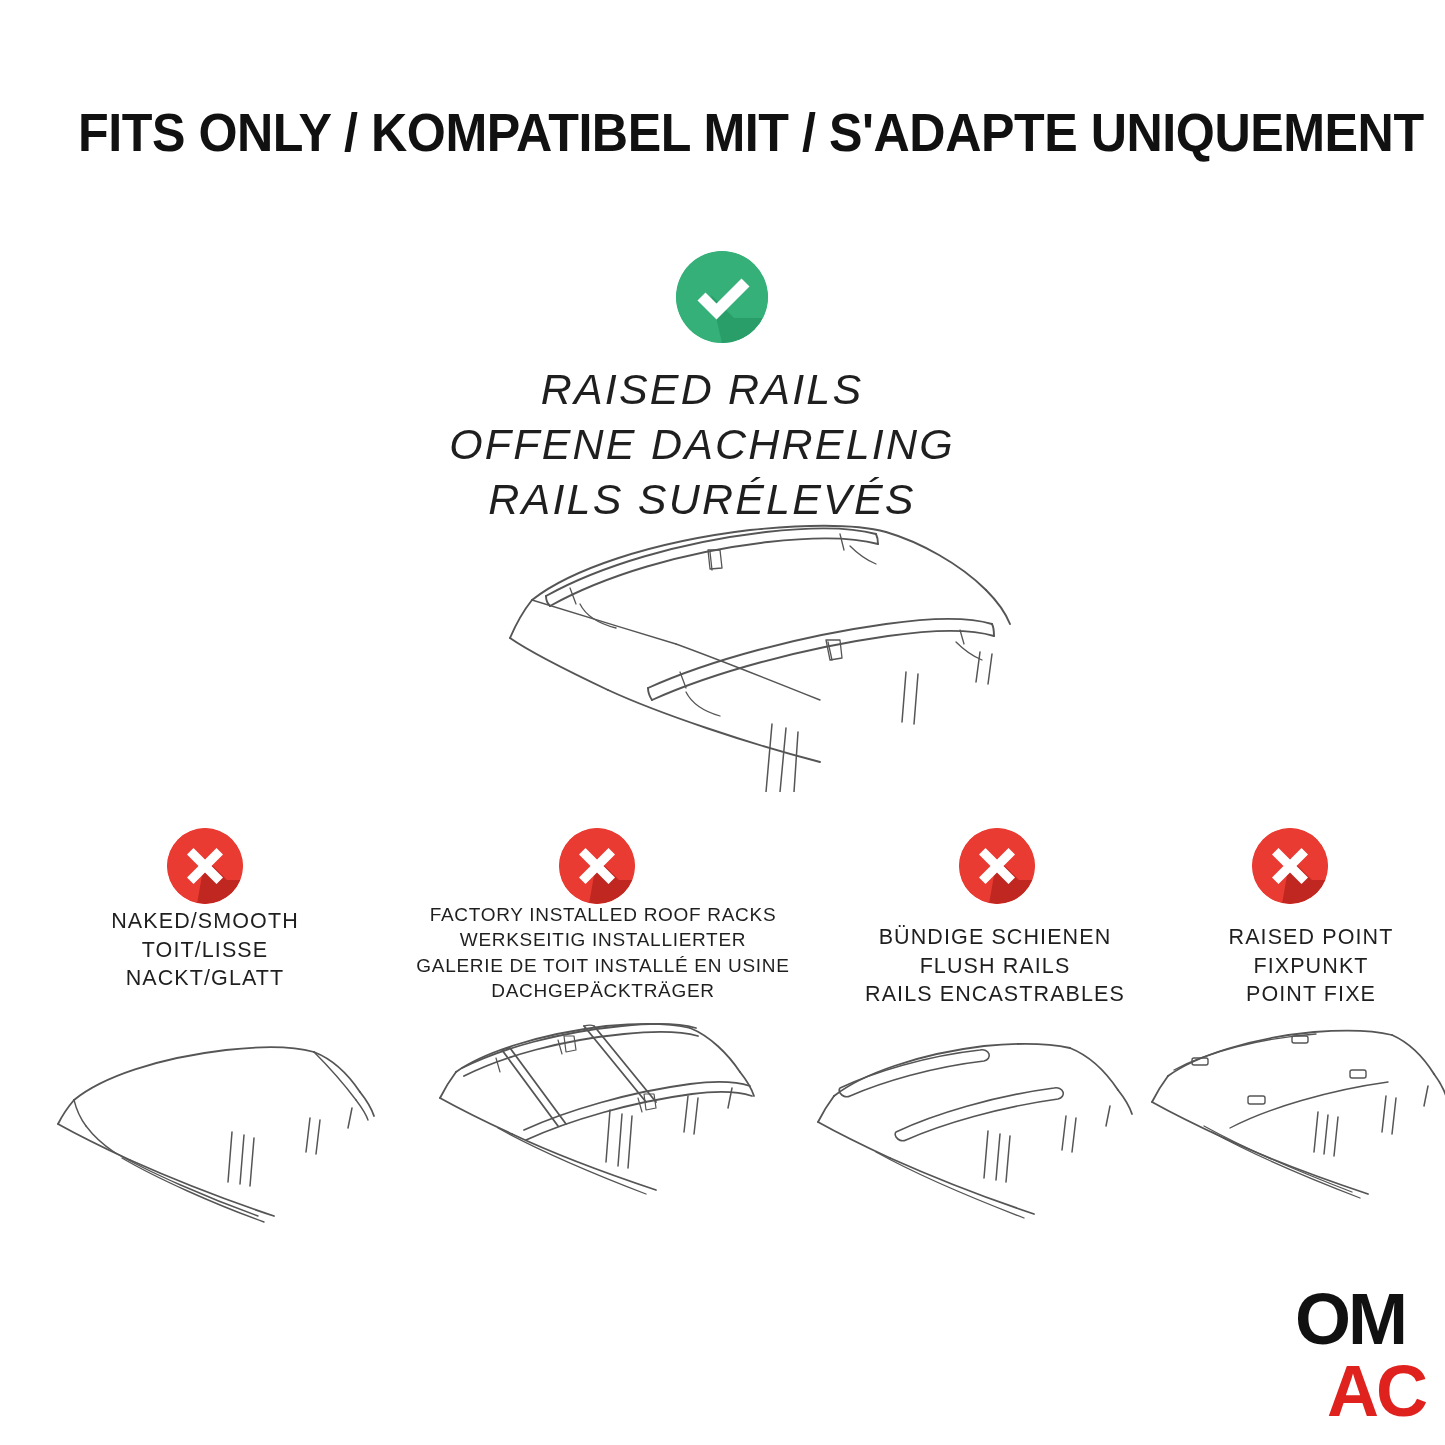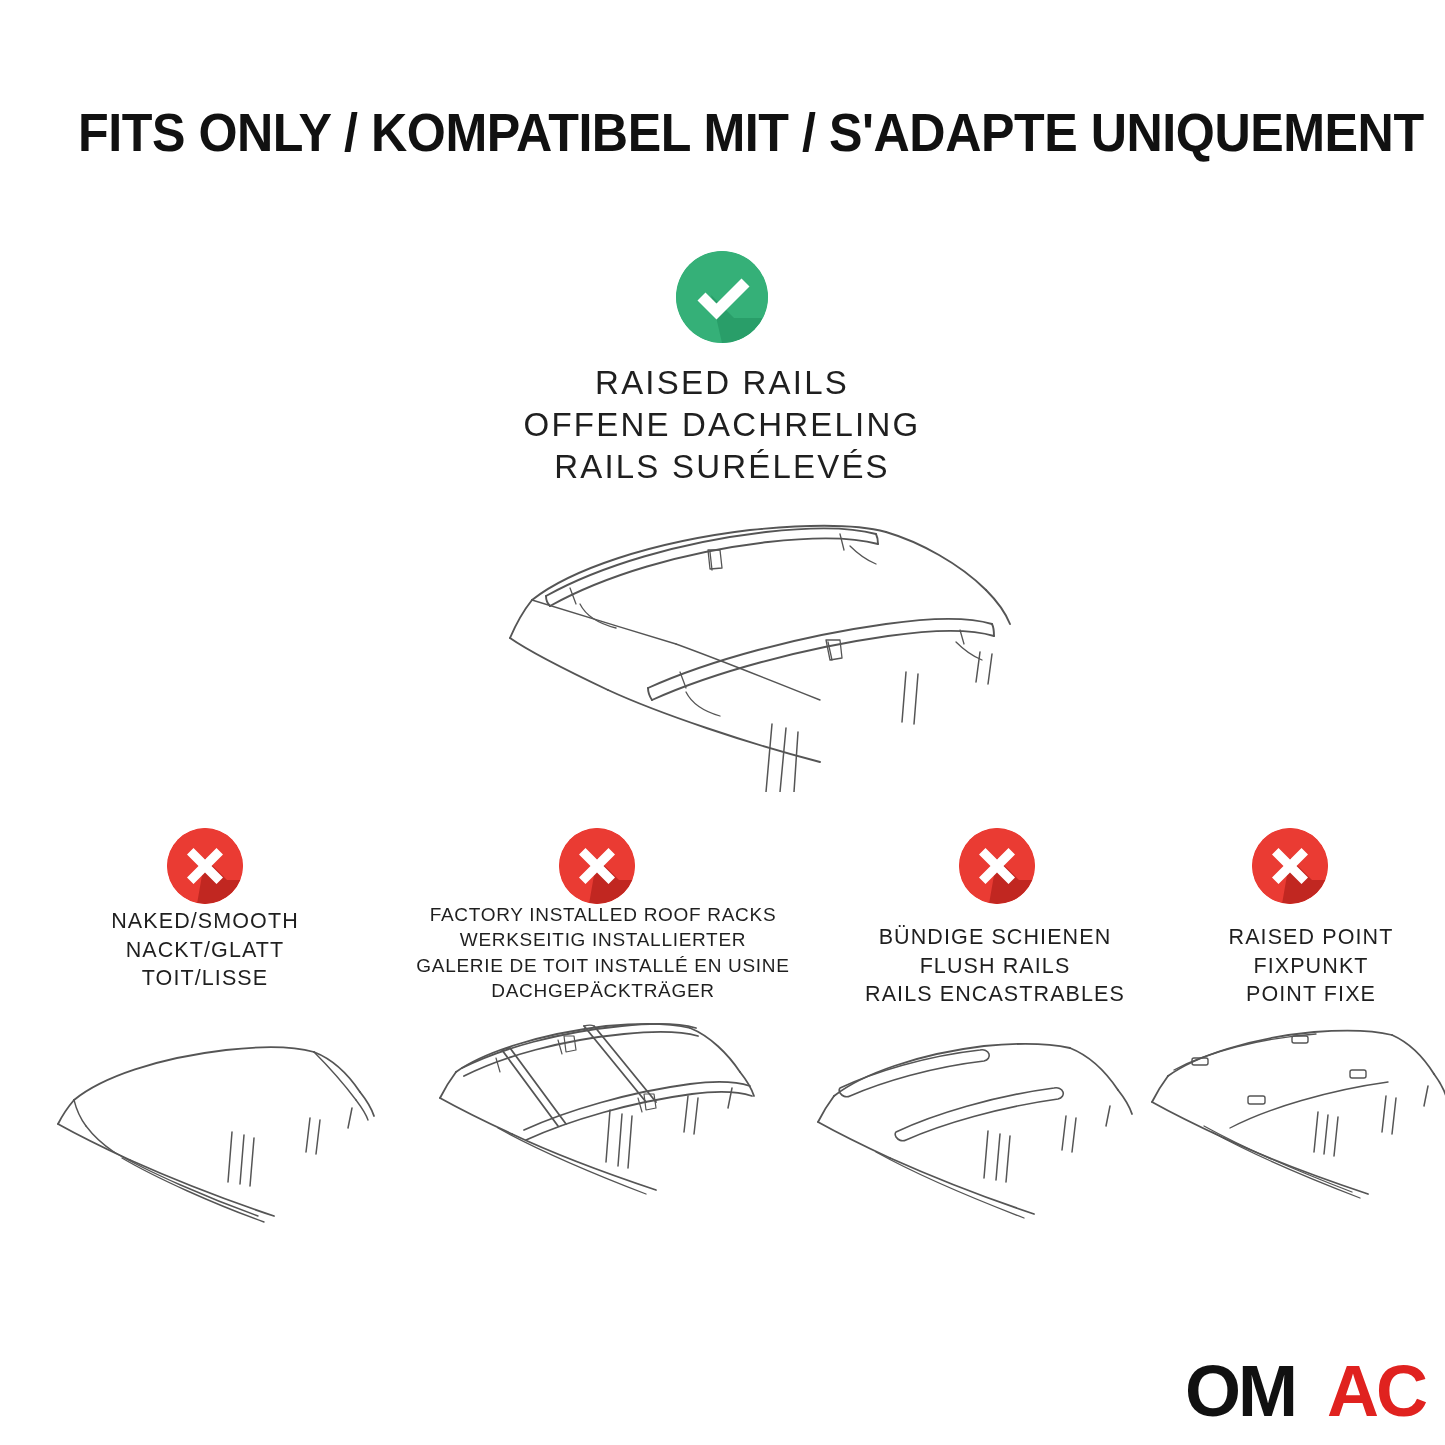--- a/index.html
+++ b/index.html
@@ -51,24 +51,25 @@
   .caption{
     position:absolute;
     text-align:center;
     font-family:"Liberation Sans", sans-serif;
     font-weight:300;
     color:#1f1f1f;
     line-height:1.30;
     letter-spacing:1.6px;
   }
   .caption-main{
-    left:422px;top:362px;width:600px;
-    font-size:33px;
+    left:402px;top:362px;width:600px;
+    font-size:43px;
     letter-spacing:2.2px;
     line-height:1.28;
+    font-style:italic;
   }
   .caption-col{
     font-size:21.5px;
     letter-spacing:1.1px;
     line-height:1.33;
   }
   .cap1{left:45px;top:907px;width:320px;}
   .cap2{left:372px;top:902px;width:462px;font-size:19px;letter-spacing:0.7px;}
   .cap3{left:830px;top:923px;width:330px;}
   .cap4{left:1180px;top:923px;width:262px;}
@@ -88,20 +89,21 @@
   .logo{
     position:absolute;
     right:20px;bottom:18px;
     font-family:"Liberation Sans", sans-serif;
     font-weight:bold;
     font-size:72px;
     letter-spacing:-3px;
     line-height:1;
     display:flex;
     align-items:baseline;
+    flex-direction:column;
   }
   .logo .om{color:#111111;}
   .logo .ac{color:#e0221f;padding-left:32px;}
 </style>
 </head>
 <body>
 
 <div class="stage">
 
   <div class="title">FITS ONLY / KOMPATIBEL MIT / S'ADAPTE UNIQUEMENT</div>
@@ -183,22 +185,22 @@
       <g clip-path="url(#clipNo1)">
         <circle cx="38" cy="38" r="38" fill="#ea3b33"></circle>
         <path d="M38 30 L60 52 L76 52 L76 76 L30 76 Z" fill="#9e1712" opacity="0.55"></path>
         <path d="M26.5 20 L38 31.5 L49.5 20 L56 26.5 L44.5 38 L56 49.5 L49.5 56 L38 44.5 L26.5 56 L20 49.5 L31.5 38 L20 26.5 Z" fill="#ffffff"></path>
       </g>
     </svg>
   </div>
 
   <div class="caption caption-col cap1">
     <div>NAKED/SMOOTH</div>
+    <div>TOIT/LISSE</div>
     <div>NACKT/GLATT</div>
-    <div>TOIT/LISSE</div>
   </div>
 
   <div class="art art-c1">
     <svg width="370" height="215" viewBox="0 0 370 215" xmlns="http://www.w3.org/2000/svg" fill="none" stroke="#555555" stroke-width="1.8" stroke-linecap="round" stroke-linejoin="round">
       <path d="M56 78 C84 55 140 36 208 28 C252 23 278 25 296 30"></path>
       <path d="M296 30 C314 37 330 52 342 70"></path>
       <path d="M56 78 C50 85 44 94 40 102"></path>
       <path d="M40 102 C58 112 86 126 112 138"></path>
       <path d="M112 138 C150 155 208 178 256 194"></path>
       <path d="M342 70 C350 80 354 88 356 94"></path>

